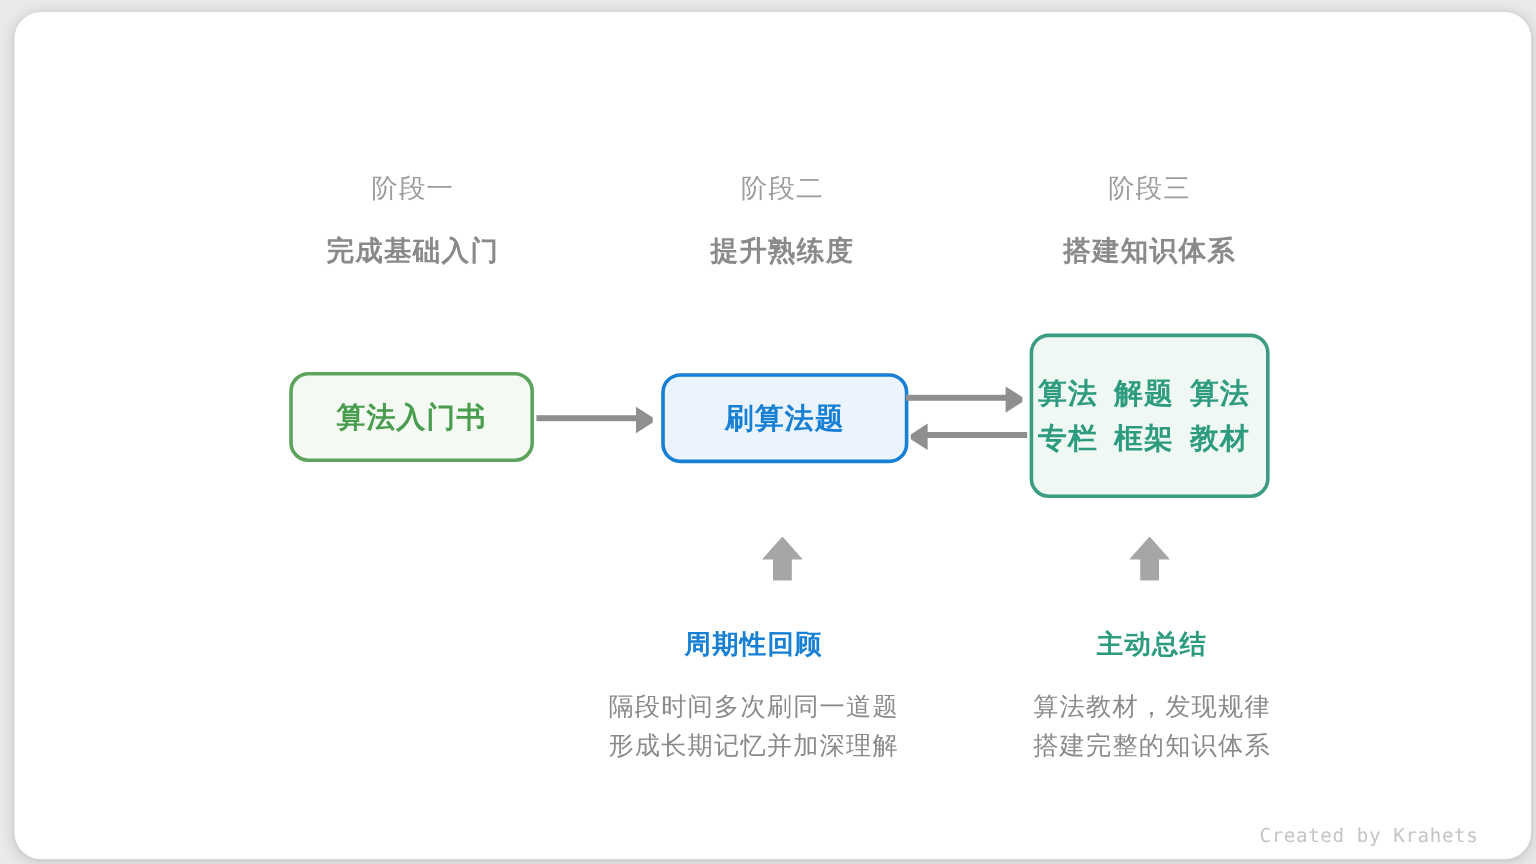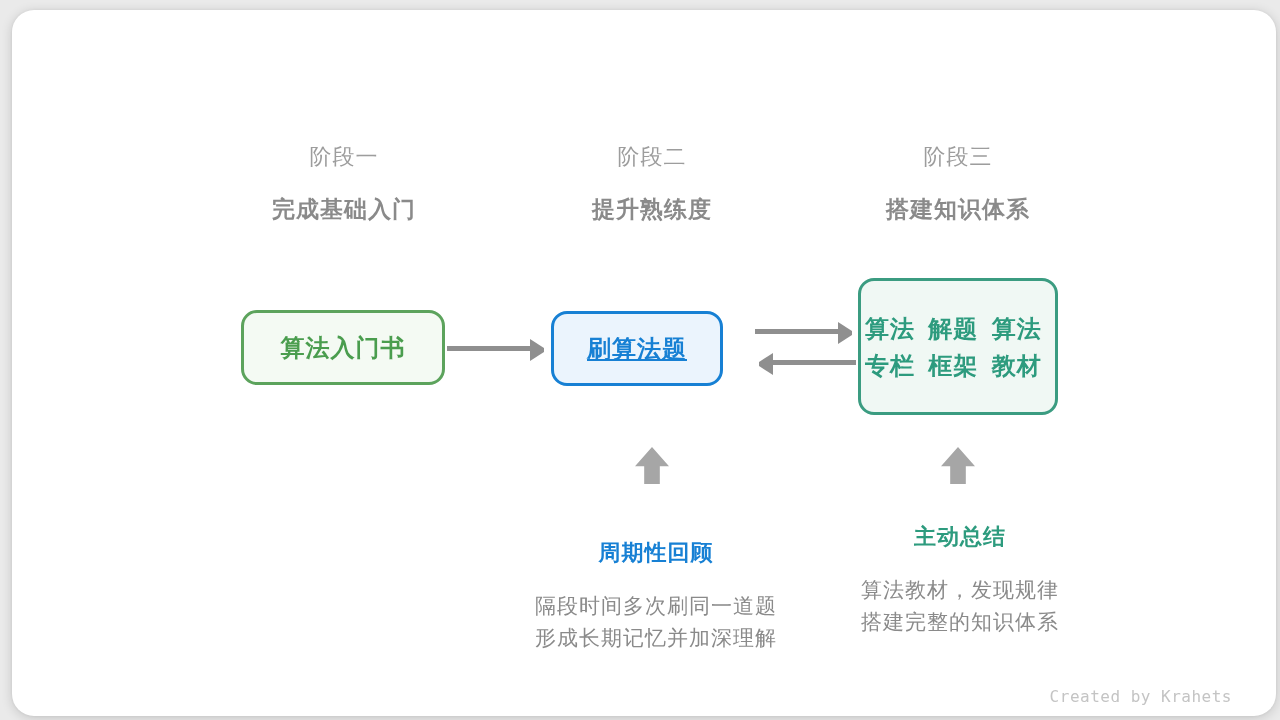--- a/index.html
+++ b/index.html
@@ -25,22 +25,22 @@
   .stage-title { margin-top:18px; font-size:23px; line-height:30px; font-weight:bold; color:var(--stage_title); letter-spacing:1px; }
 
   
   .node {
     position:absolute; border-radius:16px; display:flex; flex-direction:row;
     align-items:center; justify-content:center; font-weight:bold; font-size:24px;
     letter-spacing:1px;
   }
   .node.n1 { left:229px; top:300px; width:204px; height:75px;
     border:3px solid var(--green_border); background:var(--green_bg); color:var(--green_text); }
-  .node.n2 { left:539px; top:301px; width:172px; height:75px;
-    border:3px solid var(--blue_border); background:var(--blue_bg); color:var(--blue_text);text-decoration:underline; }
+  .node.n2 { left:539px; top:301px; width:206px; height:75px;
+    border:3px solid var(--blue_border); background:var(--blue_bg); color:var(--blue_text); }
   .node.n3 { left:846px; top:268px; width:200px; height:137px;
     border:3px solid var(--teal_border); background:var(--teal_bg); color:var(--teal_text); }
   .node.n3 span { line-height:37px; }
 
   
   .flow-arrow { position:absolute; width:101px; height:18px; }
   .fa-line { position:absolute; top:6.5px; height:5px; background:var(--flow_arrow); }
   .flow-arrow.to-right .fa-line { left:0; right:12px; }
   .flow-arrow.to-left  .fa-line { left:12px; right:0; }
   .fa-head { position:absolute; top:0; width:0; height:0;
@@ -54,21 +54,21 @@
   
   .up-arrow {
     position:absolute; width:34px; height:37px; background:var(--up_arrow);
     clip-path: polygon(50% 0, 100% 52%, 73% 52%, 73% 100%, 27% 100%, 27% 52%, 0 52%);
   }
   .up-arrow.u1 { left:623px; top:437px; }
   .up-arrow.u2 { left:929px; top:437px; }
 
   
   .annotation { position:absolute; top:508px; width:360px; text-align:center; }
-  .annotation.an1 { left:464px;margin-top:16px; }
+  .annotation.an1 { left:436px; }
   .annotation.an2 { left:768px; }
   .ann-title { font-size:22px; line-height:30px; font-weight:bold; letter-spacing:1px; }
   .annotation.an1 .ann-title { color:var(--blue_text); }
   .annotation.an2 .ann-title { color:var(--teal_text); }
   .ann-desc { margin-top:18px; font-size:21px; line-height:28px; color:var(--desc_text); letter-spacing:1px; }
 
   
   .credit {
     position:absolute; top:675px; right:42px;
     font-family:"DejaVu Sans Mono", monospace; font-size:16px;

